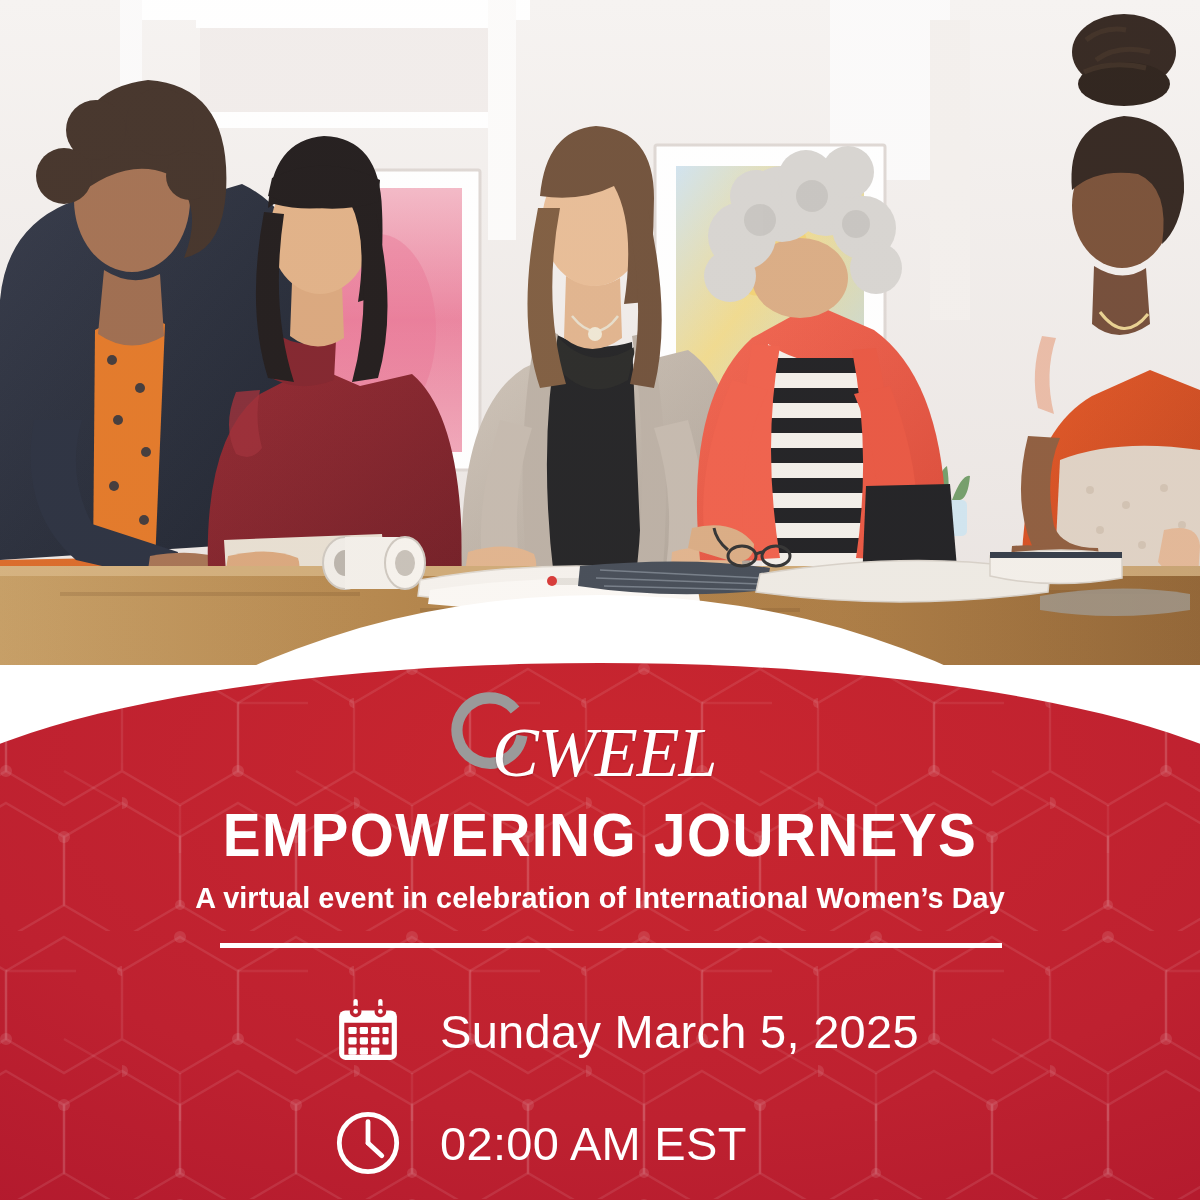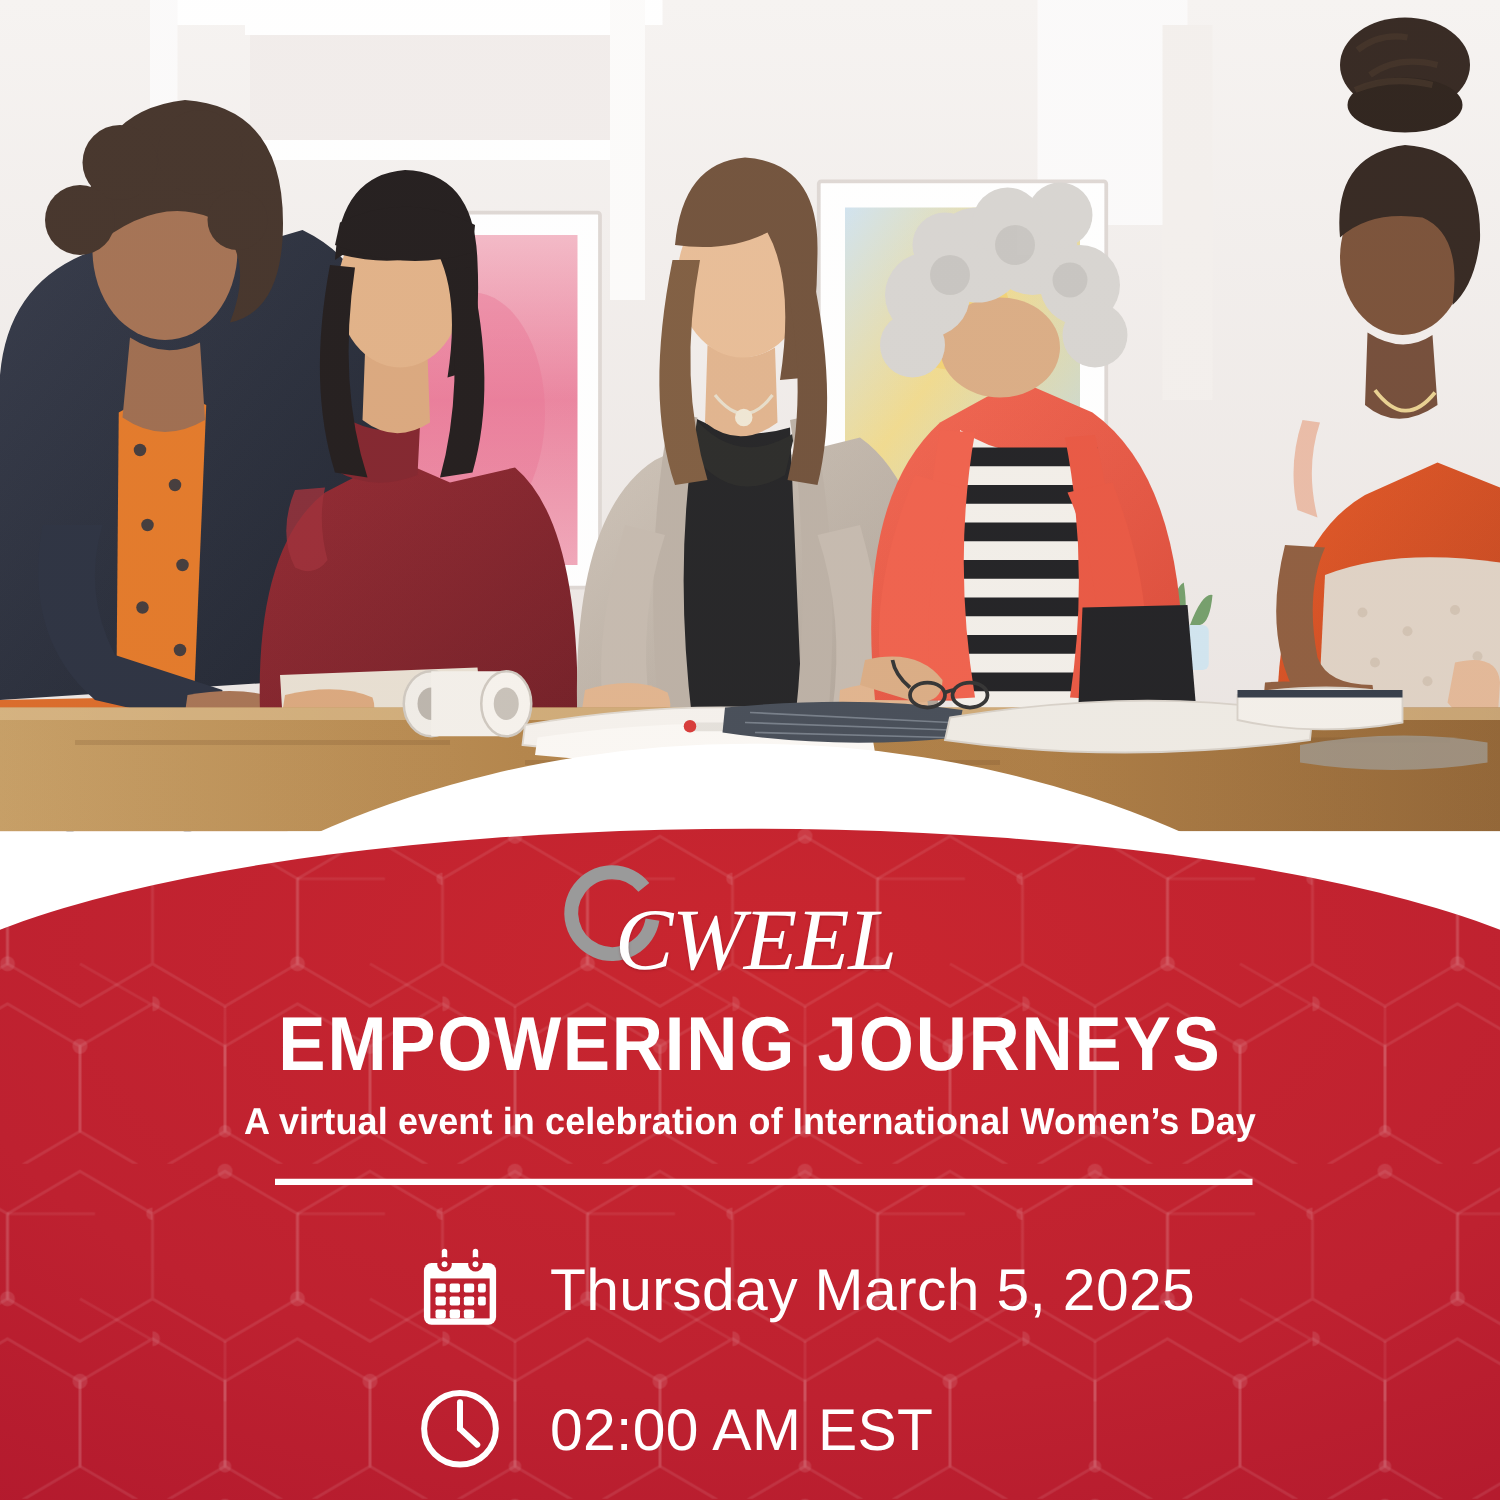--- a/index.html
+++ b/index.html
@@ -410,21 +410,21 @@
               <g fill="none" stroke="#ffffff" stroke-width="4.2" stroke-linecap="round">
                 <path d="M20 3 v9"></path>
                   <path d="M44 3 v9"></path>
               </g>
               <g fill="none" stroke="#BE2130" stroke-width="3.4">
                 <path d="M20 9 a4 4 0 0 1 0 8 a4 4 0 0 1 0 -8"></path>
                 <path d="M44 9 a4 4 0 0 1 0 8 a4 4 0 0 1 0 -8"></path>
               </g>
             </svg>
           </div>
-          <div class="txt">Thursday March 5, 2025</div>
+          <div class="txt">Sunday March 5, 2025</div>
         </div>
 
         <div class="row">
           <div class="ico">
             <svg width="68" height="68" viewBox="0 0 64 64">
               <circle cx="32" cy="32" r="27" fill="none" stroke="#ffffff" stroke-width="4.5"></circle>
               <g stroke="#ffffff" stroke-width="4.5" stroke-linecap="round" fill="none">
                 <path d="M32 32 V12"></path>
                 <path d="M32 32 L45 44"></path>
               </g>

